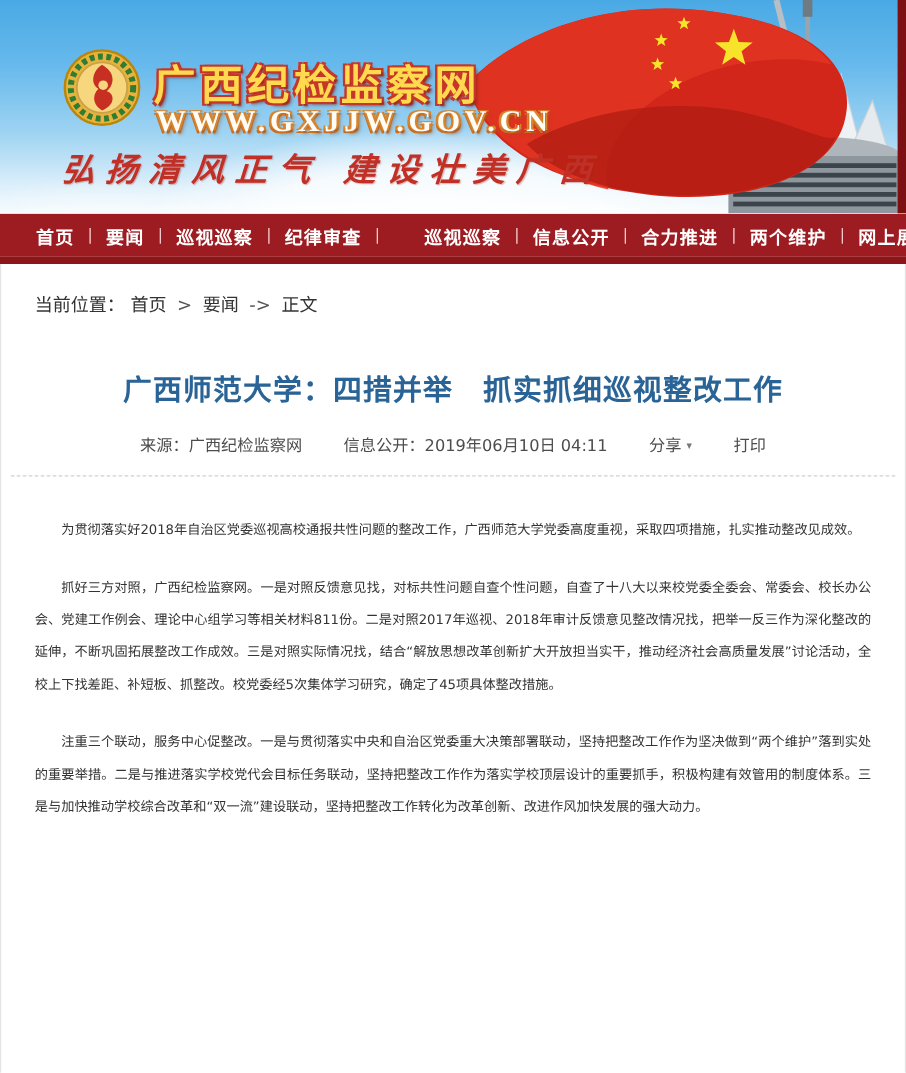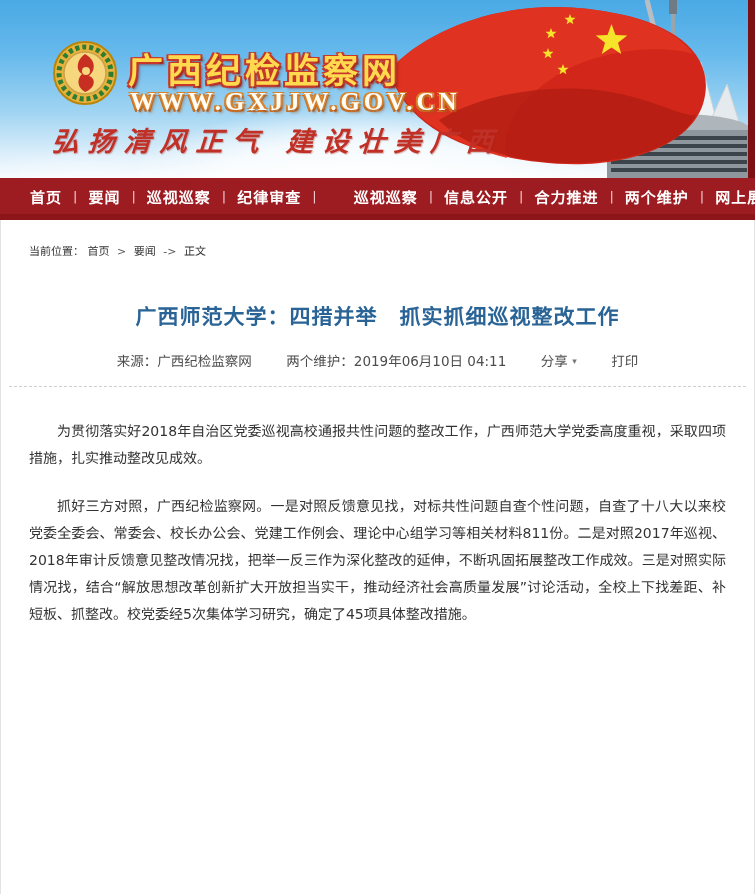--- a/index.html
+++ b/index.html
@@ -40,36 +40,36 @@
   
   .nav { height:36px; background:#9d1c22; display:flex; align-items:center; padding:0 24px; }
   .nav a { color:#fff; font-size:15px; font-weight:bold; text-decoration:none; letter-spacing:1px; padding:0 6px; white-space:nowrap; }
   .nav a.active { text-underline-offset:3px;margin-left:26px; }
   .nav .sep { color:#f2c9cb; font-size:13px; padding:0 5px; font-weight:normal; }
   .nav-strip { height:6px; background:#8c151a; }
 
   
   .content-frame { border-left:1px solid #e3e3e3; border-right:1px solid #e3e3e3; min-height:674px; padding-bottom:40px; }
 
-  .breadcrumb { padding:22px 0 0 28px; font-size:11px; color:#333; }
+  .breadcrumb { padding:22px 0 0 28px; font-size:15px; color:#333; }
   .breadcrumb a { color:#333; text-decoration:none; }
   .breadcrumb .bc-sep { color:#555; padding:0 4px; }
 
   
   .article-head { text-align:center; margin-top:42px; }
-  .article-title { color:#2a6496; font-size:21px; font-weight:bold; letter-spacing:1px; }
+  .article-title { color:#2a6496; font-size:24px; font-weight:bold; letter-spacing:1px; }
   .article-meta { margin-top:20px; text-align:center; font-size:13.5px; color:#4d4d4d; }
   .article-meta .m-gap { display:inline-block; width:26px; }
   .article-meta a { color:#4d4d4d; text-decoration:none;margin-top:11px; }
   .caret { font-size:9px; color:#777; vertical-align:2px; }
   .dotted-rule { border:none; border-top:1px dashed #cfcfcf; margin:16px 8px 0 8px; }
 
   .article-body { padding:10px 28px 0 28px; }
   .article-body p {
-    font-size:14px; color:#333; line-height:27px; text-indent:2em;
+    font-size:11px; color:#333; line-height:27px; text-indent:2em;
     text-align:justify; margin-top:21px;
   }
 </style>
 </head>
 <body>
 
 <div class="page">
 
   <header class="banner">
 
@@ -159,29 +159,30 @@
       <span class="bc-sep">-&gt;</span>
       <span>正文</span>
     </div>
 
     <main>
       <div class="article-head">
         <h1 class="article-title">广西师范大学：四措并举　抓实抓细巡视整改工作</h1>
         <div class="article-meta">
           <span>来源：</span><span>广西纪检监察网</span>
           <span class="m-gap"></span>
-          <span>两个维护：</span><span>2019年06月10日 04:11</span>
+          <span>信息公开：</span><span>2019年06月10日 04:11</span>
           <span class="m-gap"></span>
           <a href="#"><span>分享</span> <span class="caret">▾</span></a>
           <span class="m-gap"></span>
           <a href="#">打印</a>
         </div>
         <hr class="dotted-rule">
       </div>
 
       <article class="article-body">
         <p>为贯彻落实好2018年自治区党委巡视高校通报共性问题的整改工作，广西师范大学党委高度重视，采取四项措施，扎实推动整改见成效。</p>
         <p>抓好三方对照，广西纪检监察网。一是对照反馈意见找，对标共性问题自查个性问题，自查了十八大以来校党委全委会、常委会、校长办公会、党建工作例会、理论中心组学习等相关材料811份。二是对照2017年巡视、2018年审计反馈意见整改情况找，把举一反三作为深化整改的延伸，不断巩固拓展整改工作成效。三是对照实际情况找，结合“解放思想改革创新扩大开放担当实干，推动经济社会高质量发展”讨论活动，全校上下找差距、补短板、抓整改。校党委经5次集体学习研究，确定了45项具体整改措施。</p>
+        <p>注重三个联动，服务中心促整改。一是与贯彻落实中央和自治区党委重大决策部署联动，坚持把整改工作作为坚决做到“两个维护”落到实处的重要举措。二是与推进落实学校党代会目标任务联动，坚持把整改工作作为落实学校顶层设计的重要抓手，积极构建有效管用的制度体系。三是与加快推动学校综合改革和“双一流”建设联动，坚持把整改工作转化为改革创新、改进作风加快发展的强大动力。</p>
 
       </article>
     </main>
   </div>
 </div>
 
 </body></html>

